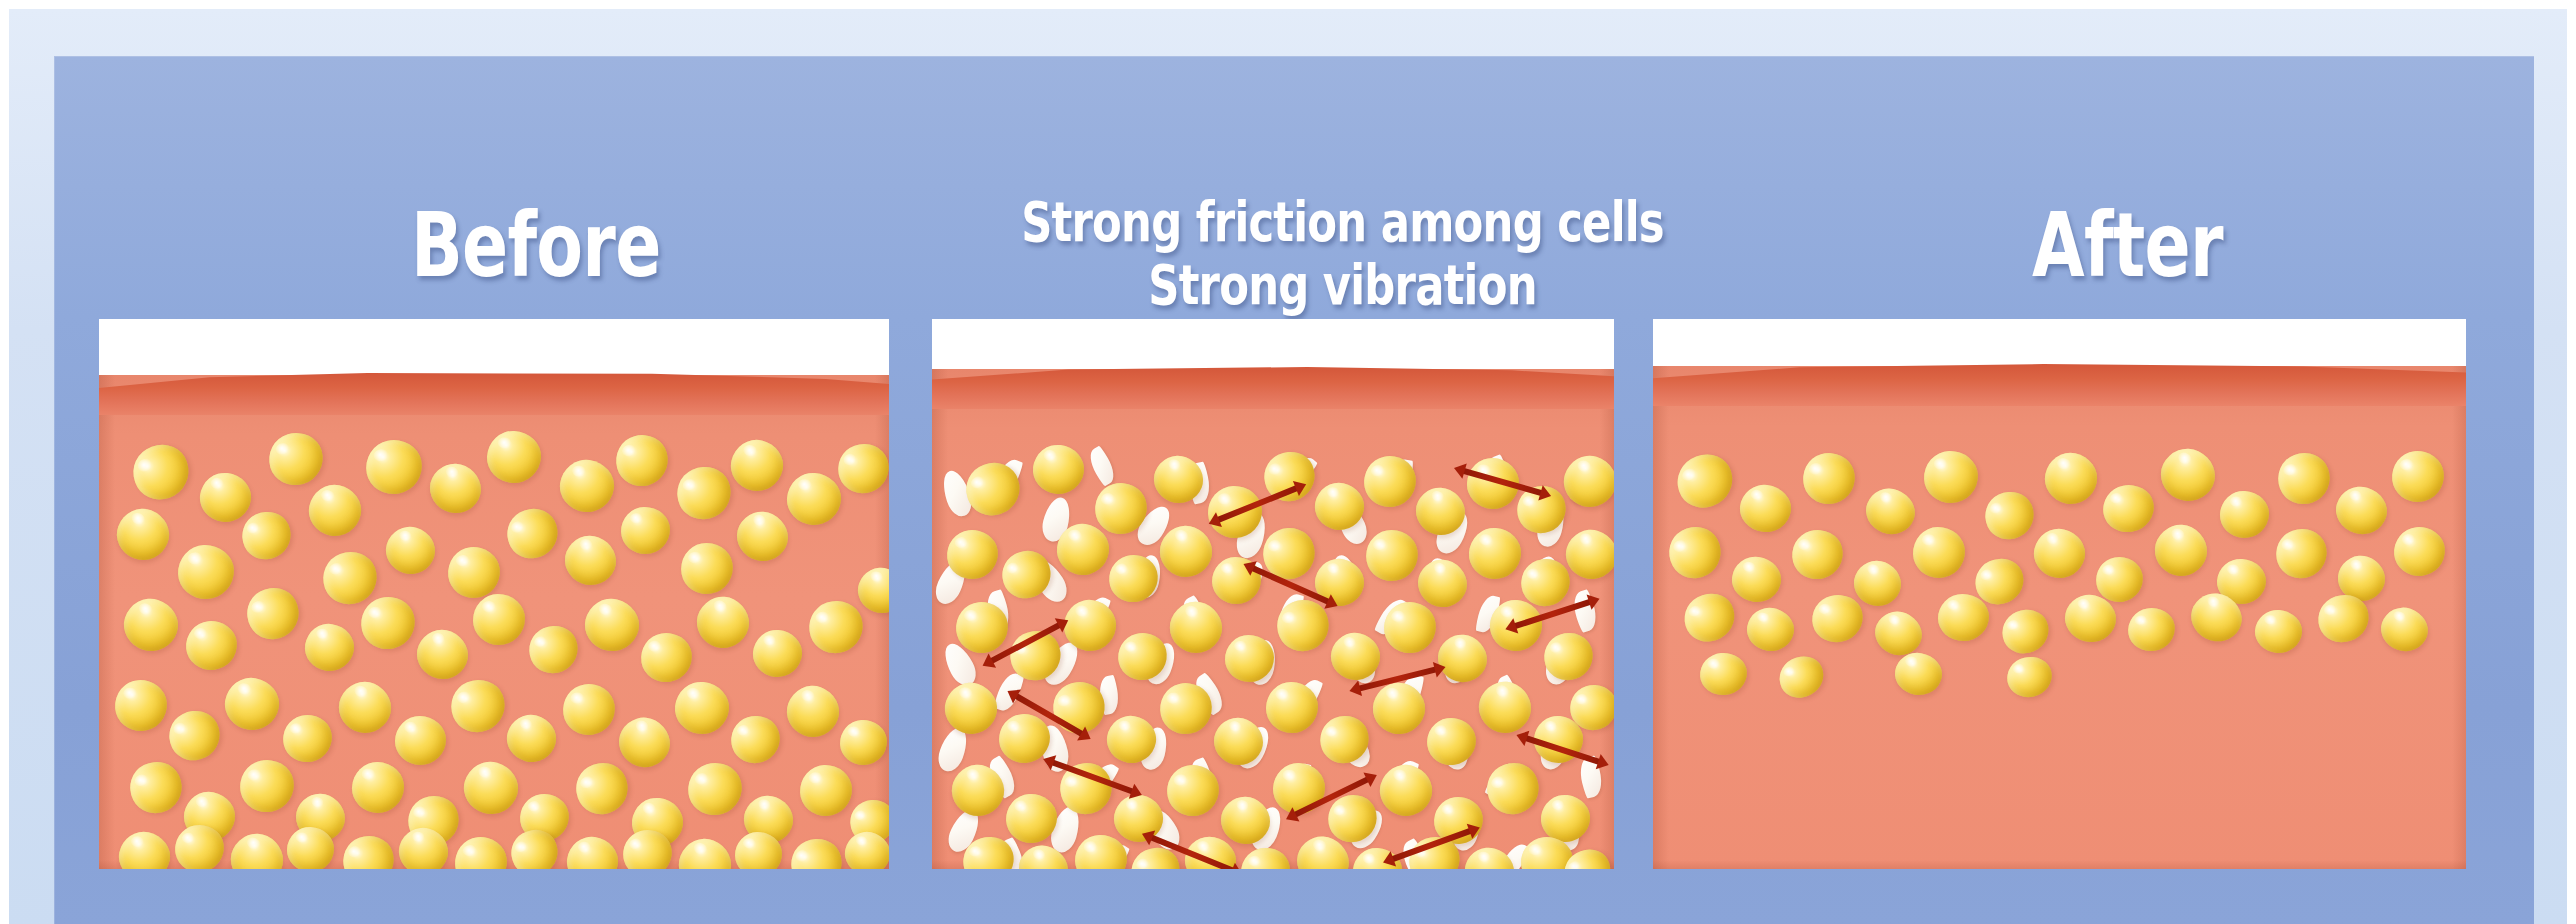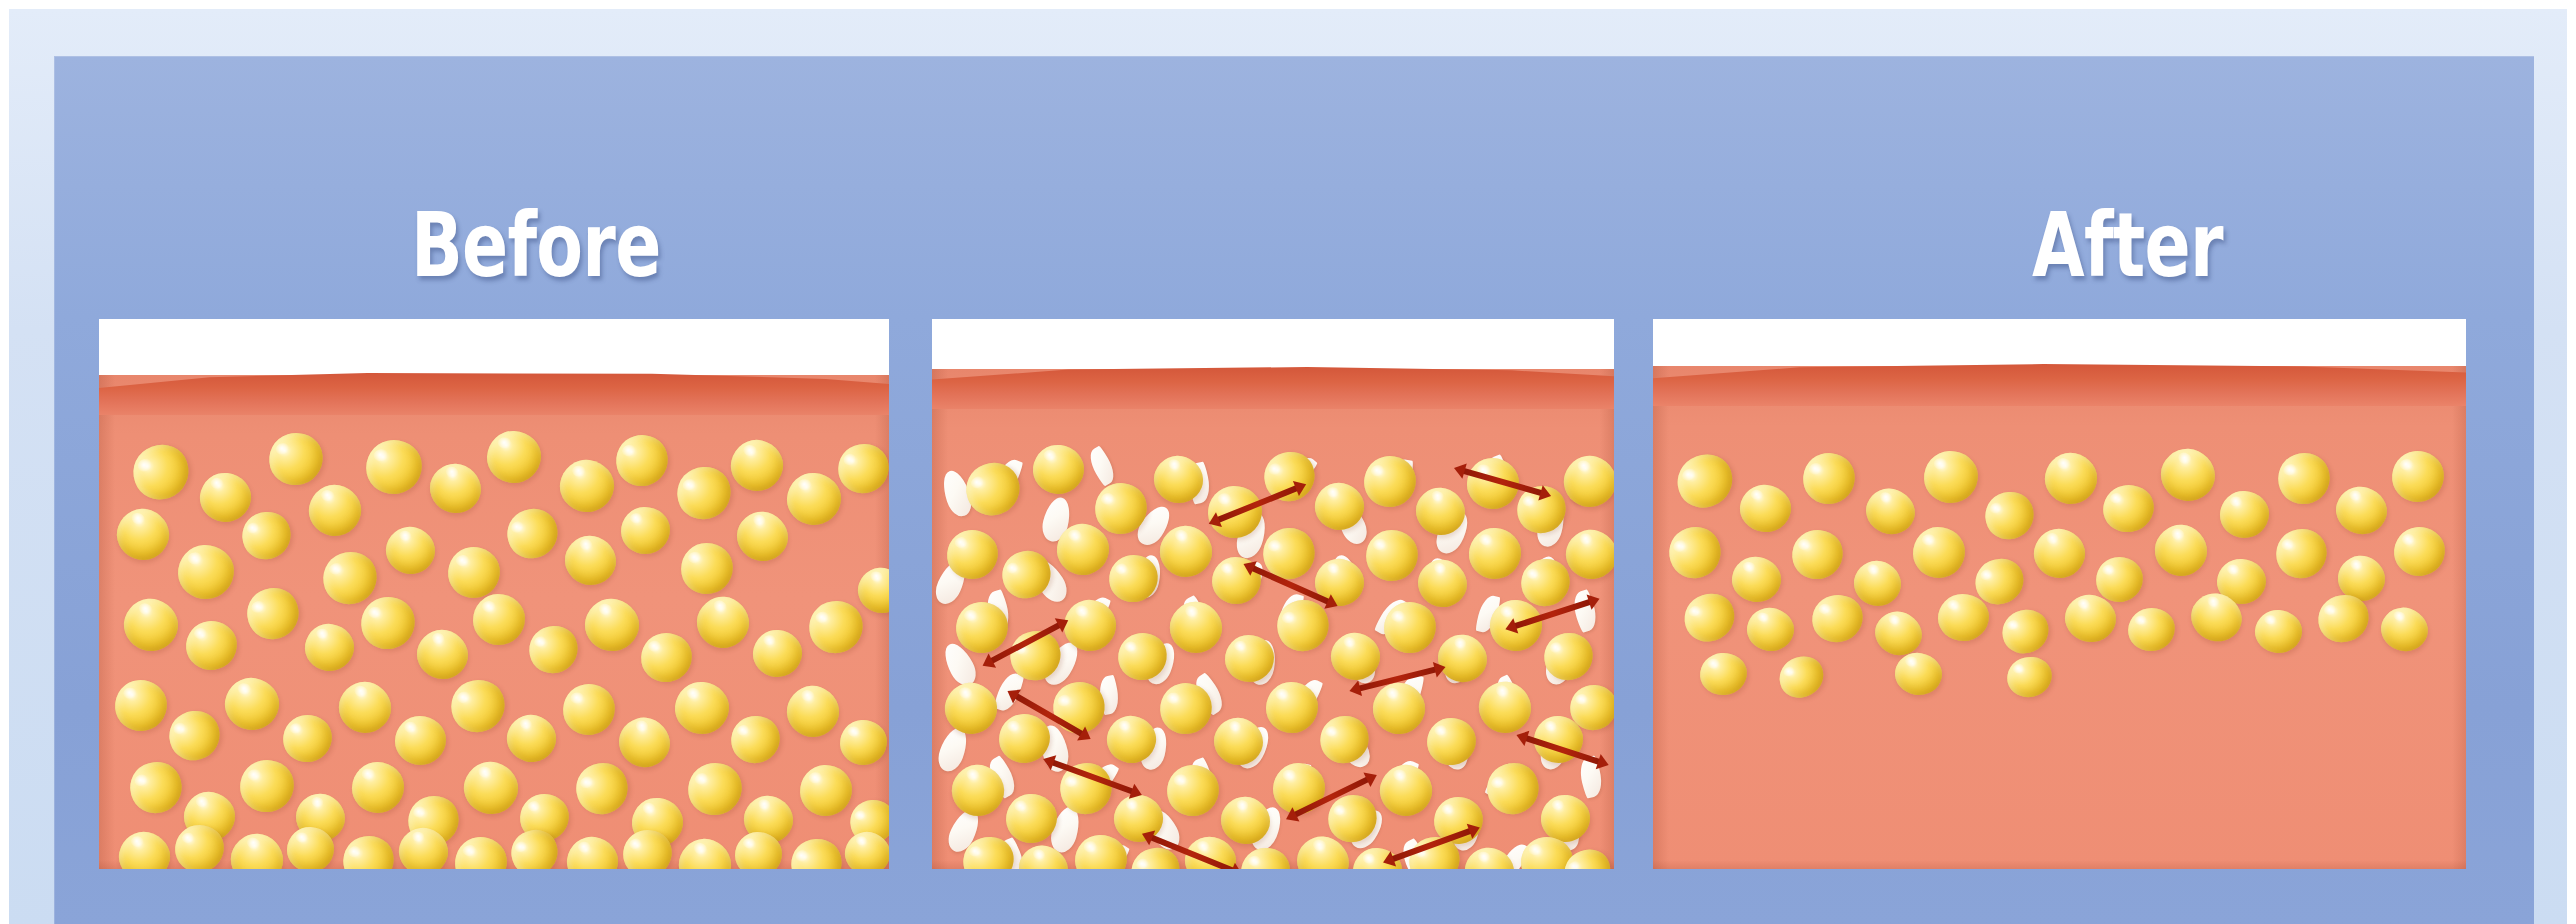--- a/index.html
+++ b/index.html
@@ -112,20 +112,24 @@
 <body>
 
 <div id="poster">
 
   <div id="outer-border"></div>
 
   <div id="main-panel">
 
     <div class="heading" id="title-before">Before</div>
 
+    <div class="heading" id="title-center">
+      <span class="ln">Strong friction among cells</span>
+      <span class="ln">Strong vibration</span>
+    </div>
 
     <div class="heading" id="title-after">After</div>
   </div>
 
   <div class="skin-panel" id="panel-before">
     <div class="white-cap"></div>
     <div class="skin-body">
       <div class="wall-l"></div>
       <div class="wall-r"></div>
       <div class="wall-b"></div>

